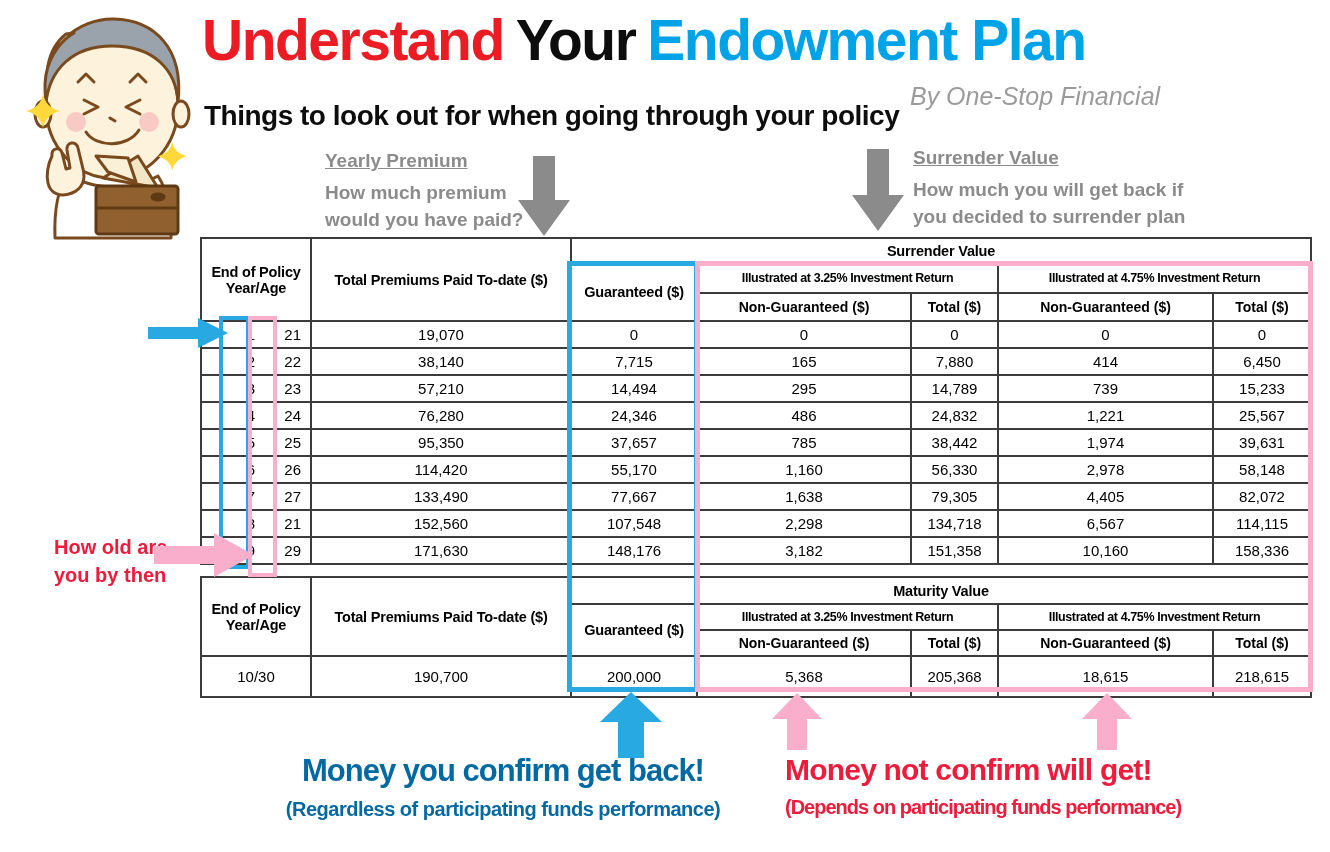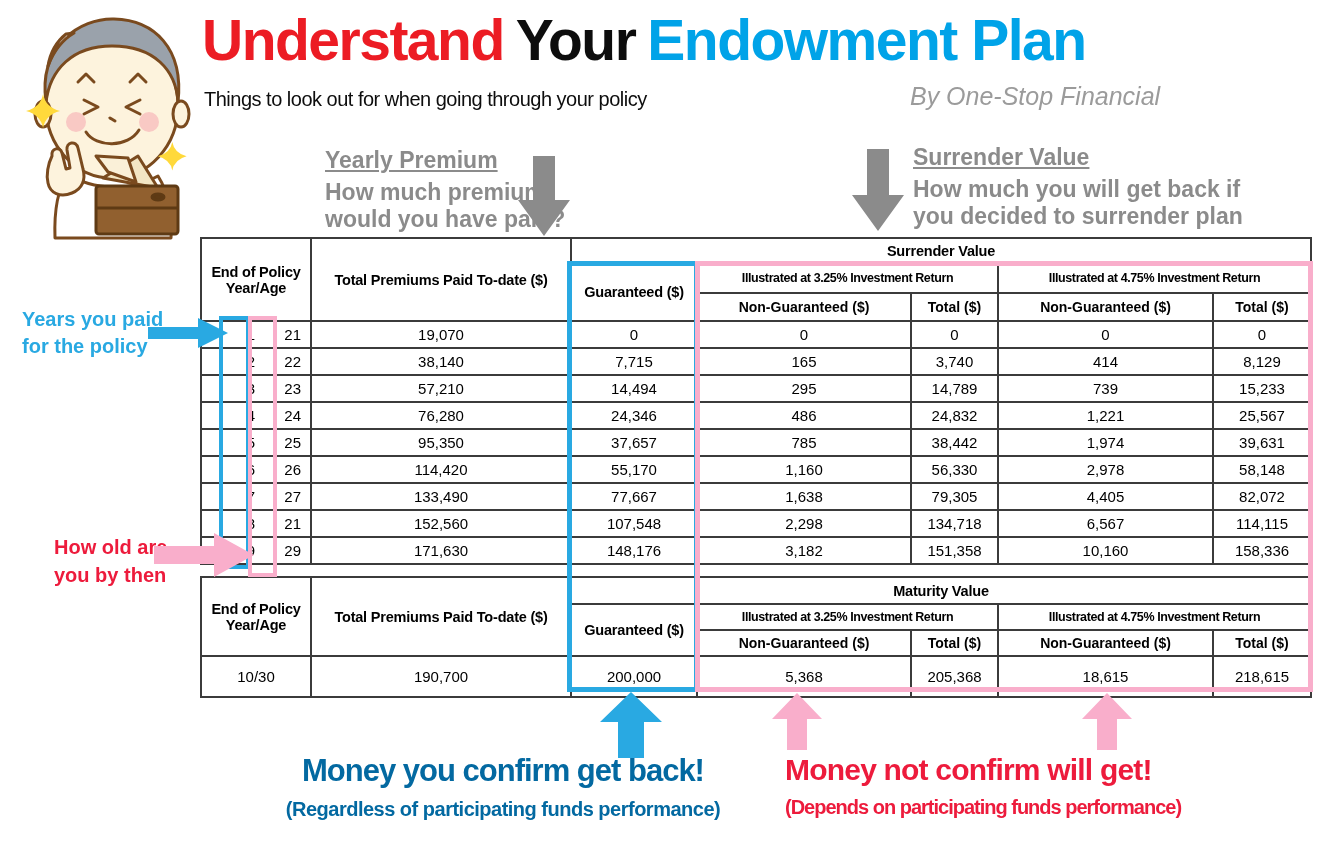--- a/index.html
+++ b/index.html
@@ -7,26 +7,26 @@
           font-family:"Liberation Sans",sans-serif;}
   .abs{position:absolute;}
 
   
   .title{left:202px;top:8px;font-size:57px;font-weight:bold;letter-spacing:-1.5px;
          line-height:64px;white-space:nowrap;}
   .t-red{color:#EC1C24;text-align:center;}
   .t-black{color:#0d0d0d;}
   .t-cyan{color:#00A3E8;}
   .title span{margin-right:12px;}
-  .subtitle{left:204px;top:88px;font-size:20px;font-weight:normal;letter-spacing:-0.5px;
+  .subtitle{left:204px;top:100px;font-size:28px;font-weight:bold;letter-spacing:-0.5px;
             color:#0d0d0d;white-space:nowrap;}
   .byline{left:910px;top:82px;font-size:25px;font-style:italic;color:#9b9b9b;white-space:nowrap;}
 
   
-  .gray-co{color:#8b8b8b;font-weight:bold;font-size:23px;line-height:27px;white-space:nowrap;}
+  .gray-co{color:#8b8b8b;font-weight:bold;font-size:19px;line-height:27px;white-space:nowrap;}
   .gray-co .co-title{text-decoration:underline;margin-bottom:5px;}
   .co-yearly{left:325px;top:147px;}
   .co-surrender{left:913px;top:144px;}
 
   
   .co-years{left:22px;top:306px;color:#29A9E2;font-weight:bold;font-size:20px;line-height:27px;white-space:nowrap;}
   .co-age{left:54px;top:533px;color:#ED1B3C;font-weight:bold;font-size:20px;line-height:28px;white-space:nowrap;}
 
   
   .money{white-space:nowrap;}
@@ -115,24 +115,20 @@
 
   <div class="abs gray-co co-surrender">
     <div class="co-title">Surrender Value</div>
     <div>How much you will get back if</div>
     <div>you decided to surrender plan</div>
   </div>
   <svg class="arrow" style="left:852px;top:149px;" width="52" height="82" viewBox="0 0 52 82">
     <polygon points="15,0 37,0 37,46 52,46 26,82 0,46 15,46" fill="#8B8B8B"></polygon>
   </svg>
 
-  <div class="abs co-years">
-    <div>Years you paid</div>
-    <div>for the policy</div>
-  </div>
   <svg class="arrow" style="left:148px;top:318px;" width="80" height="30" viewBox="0 0 80 30">
     <polygon points="0,9 50,9 50,0 80,15 50,30 50,21 0,21" fill="#29A9E2"></polygon>
   </svg>
 
   <div class="abs co-age">
     <div>How old are</div>
     <div>you by then</div>
   </div>
   <svg class="arrow" style="left:154px;top:533px;" width="100" height="44" viewBox="0 0 100 44">
     <polygon points="0,13 60,13 60,0 100,22 60,44 60,31 0,31" fill="#F9AECB"></polygon>
@@ -172,23 +168,23 @@
       <td class="num">0</td>
       <td class="num">0</td>
       <td class="num">0</td>
       <td class="num">0</td>
     </tr>
     <tr class="dr">
       <td class="yearage"><span class="yr">2</span><span class="ag">22</span></td>
       <td class="num">38,140</td>
       <td class="num">7,715</td>
       <td class="num">165</td>
-      <td class="num">3,740</td>
+      <td class="num">7,880</td>
       <td class="num">414</td>
-      <td class="num">8,129</td>
+      <td class="num">6,450</td>
     </tr>
     <tr class="dr">
       <td class="yearage"><span class="yr">3</span><span class="ag">23</span></td>
       <td class="num">57,210</td>
       <td class="num">14,494</td>
       <td class="num">295</td>
       <td class="num">14,789</td>
       <td class="num">739</td>
       <td class="num">15,233</td>
     </tr>

